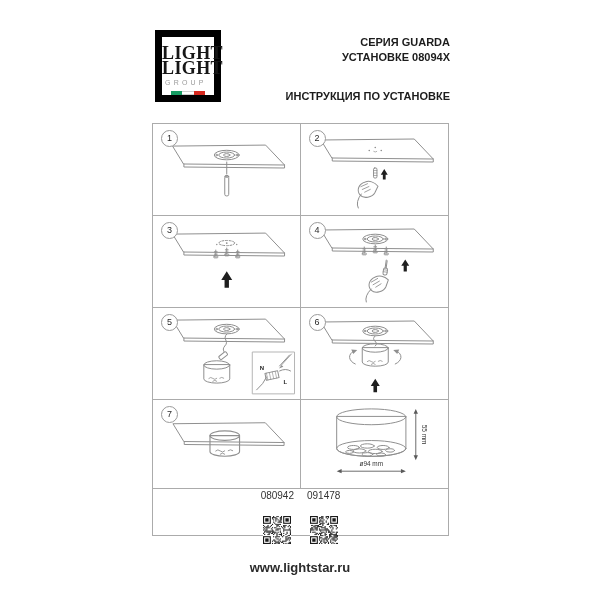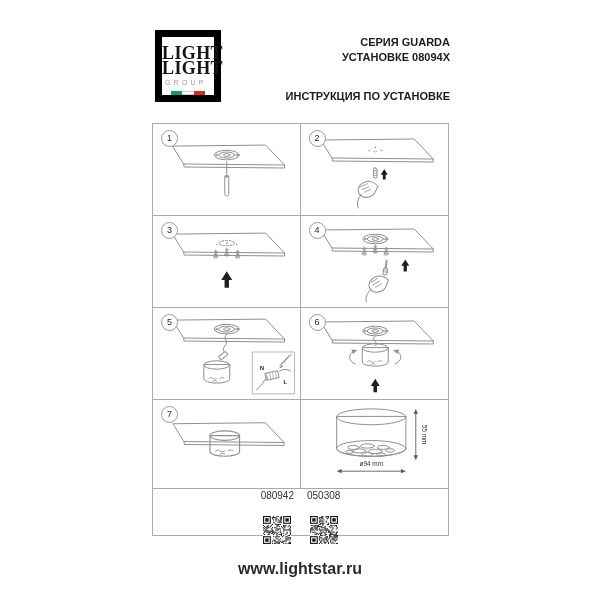--- a/index.html
+++ b/index.html
@@ -44,21 +44,21 @@
   svg.illus text.dimtxt{font-size:6.5px;fill:#333;}
 
   
   .qr-row{height:46px;display:flex;justify-content:center;gap:13px;padding-top:2px;box-sizing:border-box;}
   .qr-item{text-align:center;}
   .qr-label{font-size:10px;color:#333;line-height:9px;margin-bottom:16px;}
   svg.qr{width:28px;height:28px;display:block;margin:0 auto;}
 
   
   .footer{position:absolute;left:0;top:560px;width:600px;text-align:center;}
-  .footer div{font-size:16px;font-weight:700;color:#2b2b2b;}
+  .footer div{font-size:13px;font-weight:700;color:#2b2b2b;}
 </style>
 </head>
 <body>
 
 <svg width="0" height="0" style="position:absolute">
   <defs>
     <g id="slab">
       <polygon points="16,12 109,11 128,31 27,30"></polygon>
       <path d="M27,30 L27,33 L128,34 L128,31"></path>
     </g>
@@ -473,21 +473,21 @@
             <rect x="13" y="24" width="1" height="1" fill="#1a1a1a"></rect>
             <rect x="14" y="24" width="1" height="1" fill="#1a1a1a"></rect>
             <rect x="18" y="24" width="1" height="1" fill="#1a1a1a"></rect>
             <rect x="20" y="24" width="1" height="1" fill="#1a1a1a"></rect>
             <rect x="22" y="24" width="1" height="1" fill="#1a1a1a"></rect>
             <rect x="23" y="24" width="1" height="1" fill="#1a1a1a"></rect>
             <rect x="24" y="24" width="1" height="1" fill="#1a1a1a"></rect>
           </svg>
       </div>
       <div class="qr-item">
-        <div class="qr-label">050308</div>
+        <div class="qr-label">091478</div>
         <svg class="qr" viewBox="0 0 25 25">
             <rect x="0" y="0" width="25" height="25" fill="#fff"></rect>
             <rect x="0" y="0" width="7" height="7" fill="#1a1a1a"></rect>
             <rect x="1" y="1" width="5" height="5" fill="#fff"></rect>
             <rect x="2" y="2" width="3" height="3" fill="#1a1a1a"></rect>
             <rect x="18" y="0" width="7" height="7" fill="#1a1a1a"></rect>
             <rect x="19" y="1" width="5" height="5" fill="#fff"></rect>
             <rect x="20" y="2" width="3" height="3" fill="#1a1a1a"></rect>
             <rect x="0" y="18" width="7" height="7" fill="#1a1a1a"></rect>
             <rect x="1" y="19" width="5" height="5" fill="#fff"></rect>

